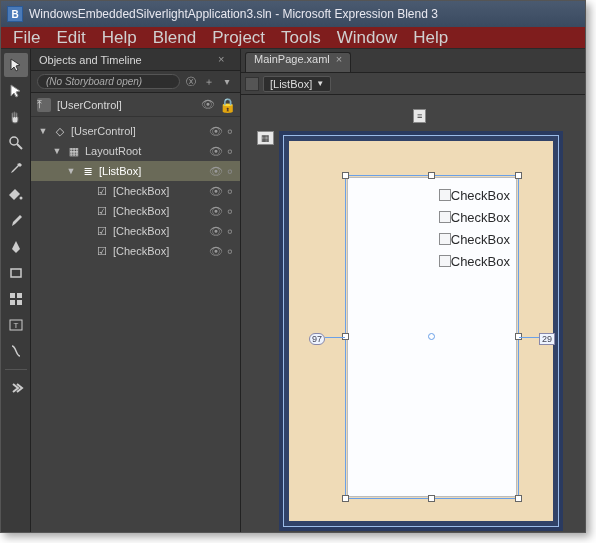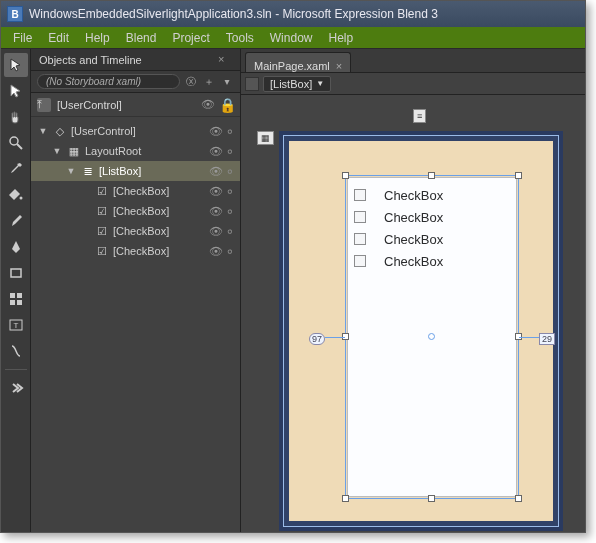--- a/index.html
+++ b/index.html
@@ -2,21 +2,21 @@
 <html><head>
 <meta charset="utf-8">
 <style>
 * { margin: 0; padding: 0; box-sizing: border-box; font-family: "Segoe UI", Tahoma, sans-serif; }
 body { background: #fff; width: 596px; height: 543px; overflow: hidden; }
 
 .window { width: 586px; height: 533px; border: 1px solid #555; background: #3a3a3a; position: relative; }
 .titlebar { height: 26px; background: linear-gradient(#4a5a70, #3a4a60); display: flex; align-items: center; padding: 0 6px; color: #e8e8f0; font-size: 12px; }
 .titlebar .icon { width: 16px; height: 16px; background: #4a7ab8; border: 1px solid #2a5a98; margin-right: 6px; display: flex; align-items: center; justify-content: center; color: #fff; font-size: 10px; font-weight: bold; }
 
-.menubar { height: 22px; background: #4d7c0f; display: flex; align-items: center; padding: 0 4px; color: #d0d0d0; font-size: 12px; border-bottom: 1px solid #2a2a2a; }
+.menubar { height: 22px; background: #7f1d1d; display: flex; align-items: center; padding: 0 4px; color: #d0d0d0; font-size: 17px; border-bottom: 1px solid #2a2a2a; }
 .menubar span { padding: 3px 8px; cursor: pointer; }
 
 .client { display: flex; height: calc(100% - 48px); background: #444; }
 
 .toolbar { width: 30px; background: #3a3a3a; border-right: 1px solid #222; display: flex; flex-direction: column; padding-top: 4px; gap: 2px; align-items: center; }
 .tool { width: 24px; height: 24px; display: flex; align-items: center; justify-content: center; color: #ccc; cursor: pointer; border-radius: 2px; }
 .tool.sel { background: #666; }
 .tool svg { width: 16px; height: 16px; }
 .tool-sep { height: 1px; width: 22px; background: #555; margin: 4px 0; }
 
@@ -34,41 +34,41 @@
 .tree-row { height: 20px; display: flex; align-items: center; padding-right: 4px; cursor: pointer; }
 .tree-row.selrow { background: #6a6a58; color: #fff; }
 .tree-arrow { width: 12px; display: inline-flex; justify-content: center; color: #bbb; font-size: 9px; }
 .tree-icon { width: 14px; height: 14px; margin: 0 4px; display: inline-flex; align-items: center; justify-content: center; }
 .tree-label { flex: 1; white-space: nowrap; }
 .tree-eye { width: 16px; color: #999; display: inline-flex; justify-content: center; }
 .tree-dot { width: 12px; color: #888; display: inline-flex; justify-content: center; font-size: 14px; line-height: 1; }
 
 .workarea { flex: 1; background: #444; display: flex; flex-direction: column; }
 .tabs { height: 24px; display: flex; align-items: flex-end; padding: 0 4px; background: #3a3a3a; border-bottom: 1px solid #222; }
-.tab { height: 20px; background: #505050; color: #ddd; font-size: 11px; padding: 0 8px; display: flex; align-items: flex-end; gap: 6px; border: 1px solid #222; border-bottom: none; border-radius: 3px 3px 0 0; cursor: pointer; }
+.tab { height: 20px; background: #505050; color: #ddd; font-size: 11px; padding: 0 8px; display: flex; align-items: flex-start; gap: 6px; border: 1px solid #222; border-bottom: none; border-radius: 3px 3px 0 0; cursor: pointer; }
 .tab .tab-x { color: #aaa; font-size: 11px; }
 
 .crumb { height: 22px; background: #414141; display: flex; align-items: center; padding: 0 4px; gap: 4px; border-bottom: 1px solid #222; }
 .crumb-pill { background: #2e2e2e; border: 1px solid #555; color: #ddd; font-size: 11px; padding: 1px 6px; border-radius: 2px; display: flex; align-items: center; gap: 4px; cursor: pointer; }
 .crumb-pill .caret { font-size: 8px; }
 
 .canvas { flex: 1; background: #444; position: relative; overflow: hidden; }
 .canvas-inner { position: absolute; left: 12px; top: 10px; }
 .ruler-badge { position: absolute; background: #e8e8e8; color: #333; font-size: 9px; padding: 1px 3px; border: 1px solid #888; }
 
 .page-outer { position: absolute; left: 26px; top: 26px; width: 284px; height: 400px; background: #2a3a60; padding: 10px; }
 .page-bg { width: 100%; height: 100%; background: #f2dcb4; }
 
 .sel-rect { position: absolute; border: 1px solid #6aa0e8; background: rgba(200,220,255,0.05); }
 .handle { position: absolute; width: 7px; height: 7px; background: #fff; border: 1px solid #666; }
 .handle.circ { border-radius: 50%; }
 .marker { position: absolute; background: #eef4ff; border: 1px solid #88a; font-size: 9px; color: #445; padding: 0 2px; }
 
 .listbox { position: absolute; background: #fff; border: 1px solid #bbb; padding: 6px; }
-.cb-row { display: flex; align-items: center; gap: 18px; font-size: 13px; color: #222; height: 22px; }
+.cb-row { display: flex; align-items: center; gap: 0; font-size: 13px; color: #222; height: 22px; justify-content: flex-end; }
 .cb-box { width: 12px; height: 12px; border: 1px solid #888; background: #f8f8f8; }
 
 .shadow { filter: drop-shadow(4px 4px 4px rgba(0,0,0,0.35)); }
 </style>
 </head>
 <body>
 
 <div class="window shadow">
   <div class="titlebar">
     <span class="icon">B</span>
@@ -163,21 +163,21 @@
           </svg>
         </div>
     </div>
 
     <div class="panel">
       <div class="panel-hdr">
         <span>Objects and Timeline</span>
         <span class="hbtn">×</span>
       </div>
       <div class="storyboard">
-        <span class="sb-pill">(No Storyboard xaml)</span>
+        <span class="sb-pill">(No Storyboard open)</span>
         <span class="sb-btn">ⓧ</span>
         <span class="sb-btn">＋</span>
         <span class="sb-btn">▾</span>
       </div>
       <div class="userctrl-row">
         <span class="up-icon">⤒</span>
         <span>[UserControl]</span>
         <span style="flex:1"></span>
         <span class="tree-eye">👁</span>
         <span class="tree-dot">🔒</span>

